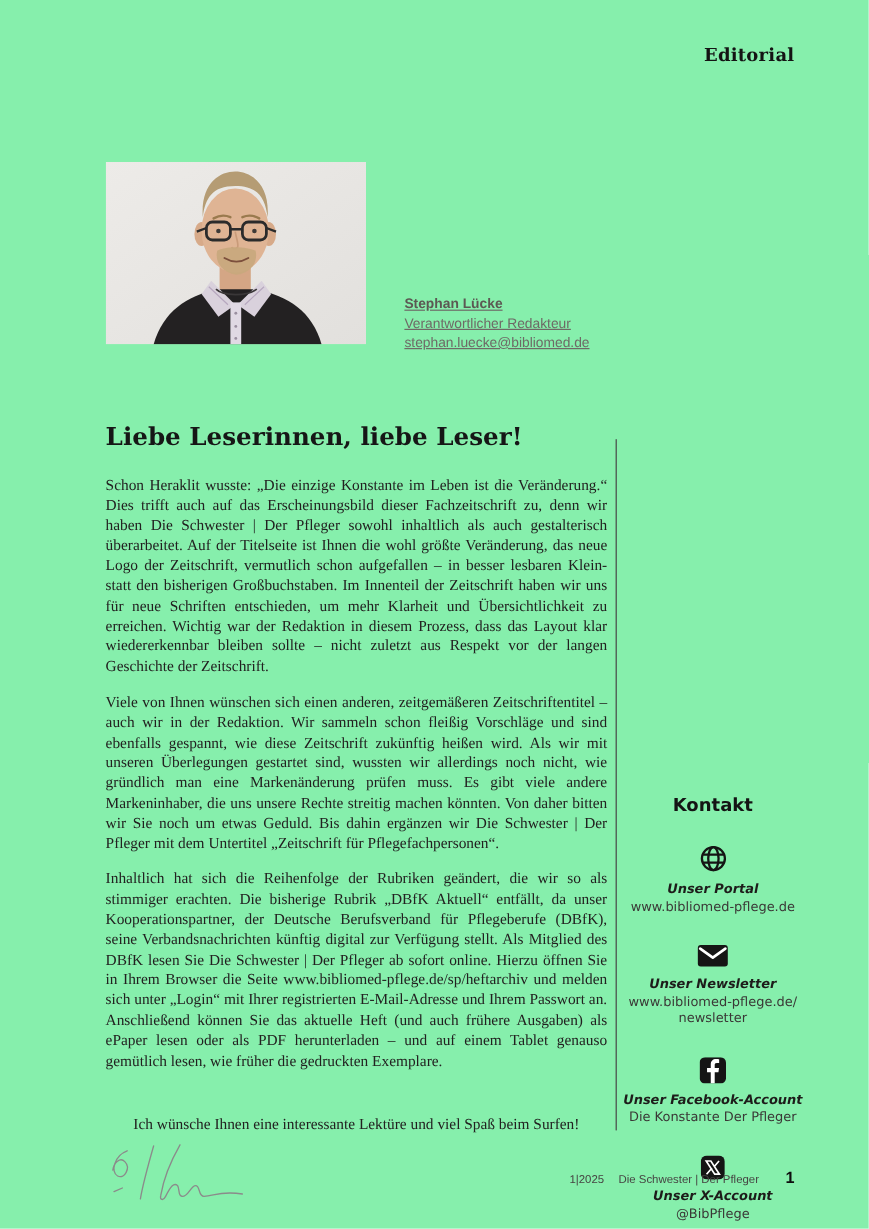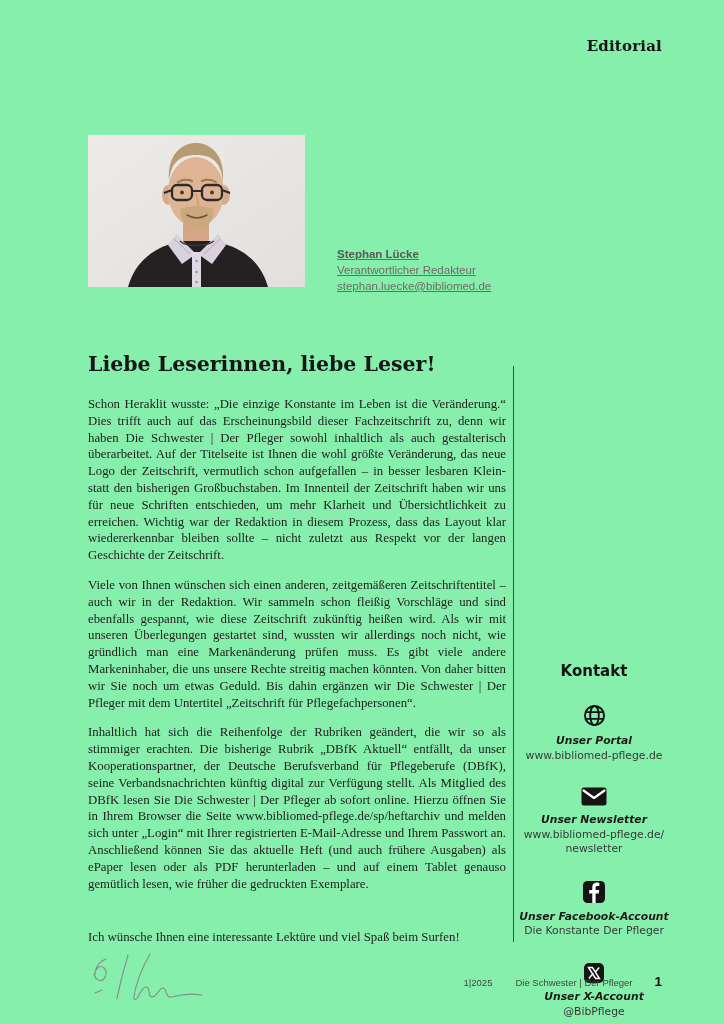--- a/index.html
+++ b/index.html
@@ -43,21 +43,21 @@
     font-family:"DejaVu Serif", serif;
     font-weight:bold; font-size:20.5px; color:#161616;
     margin-bottom:20px; letter-spacing:0;
   }
   .article p {
     font-family:"Liberation Serif", serif;
     font-size:12.8px; line-height:16.8px;
     text-align:justify; color:#222120;
     margin-bottom:13px;
   }
-  .article p.closing { margin-bottom:6px; text-align:left;margin-top:37px; }
+  .article p.closing { margin-bottom:6px; text-align:center;margin-top:37px; }
   .signature { margin-top:6px; }
   
   .divider {
     position:absolute; left:513px; top:366px;
     width:1px; height:576px; background:#474747;
   }
   
   .sidebar {
     position:absolute; left:514px; top:662px; width:160px;
     text-align:center;
@@ -70,21 +70,21 @@
   .contact-item { margin-bottom:24px; }
   .contact-item .icon { display:block; margin:0 auto 7px auto; }
   .contact-item .title { font-size:10.8px; font-weight:bold; color:#1d1c1a; line-height:1.35;font-style:italic; }
   .contact-item .line  { font-size:10.8px; color:#3a3836; line-height:1.35; }
   
   .footer {
     position:absolute; top:974px; right:62px;
     display:flex; align-items:baseline;
     font-size:9.5px; color:#464442;
   }
-  .footer .issue { margin-right:23px; }
+  .footer .issue { margin-right:12px; }
   .footer .journal { margin-right:22px; }
   .footer .pagenum { font-size:13.5px; font-weight:bold; color:#0e0e0e; }
 </style>
 </head>
 <body>
 
 <div class="page">
 
   <div class="section-label">Editorial</div>
 

